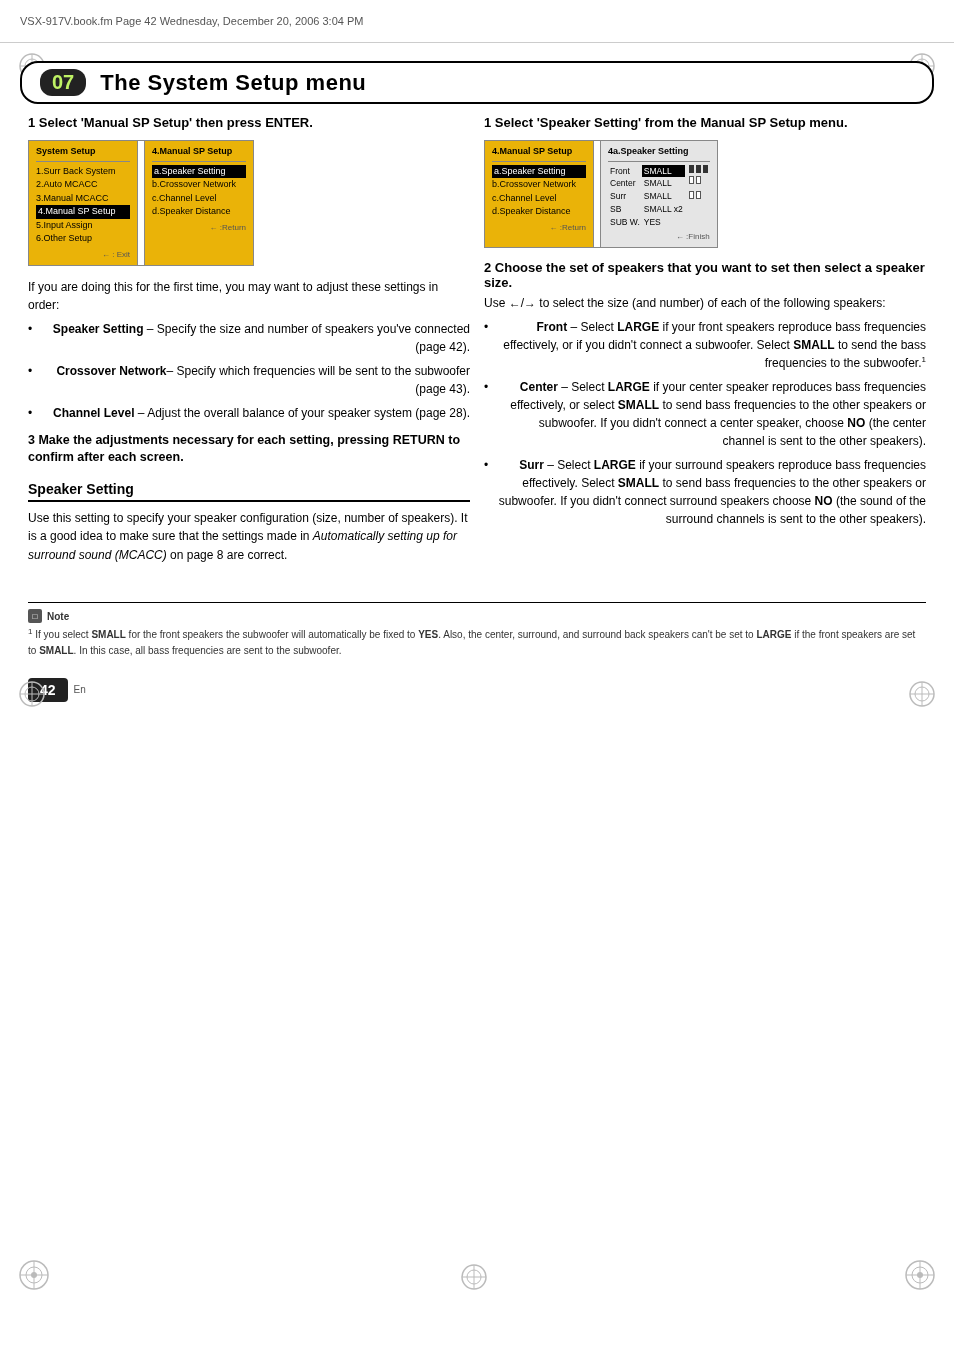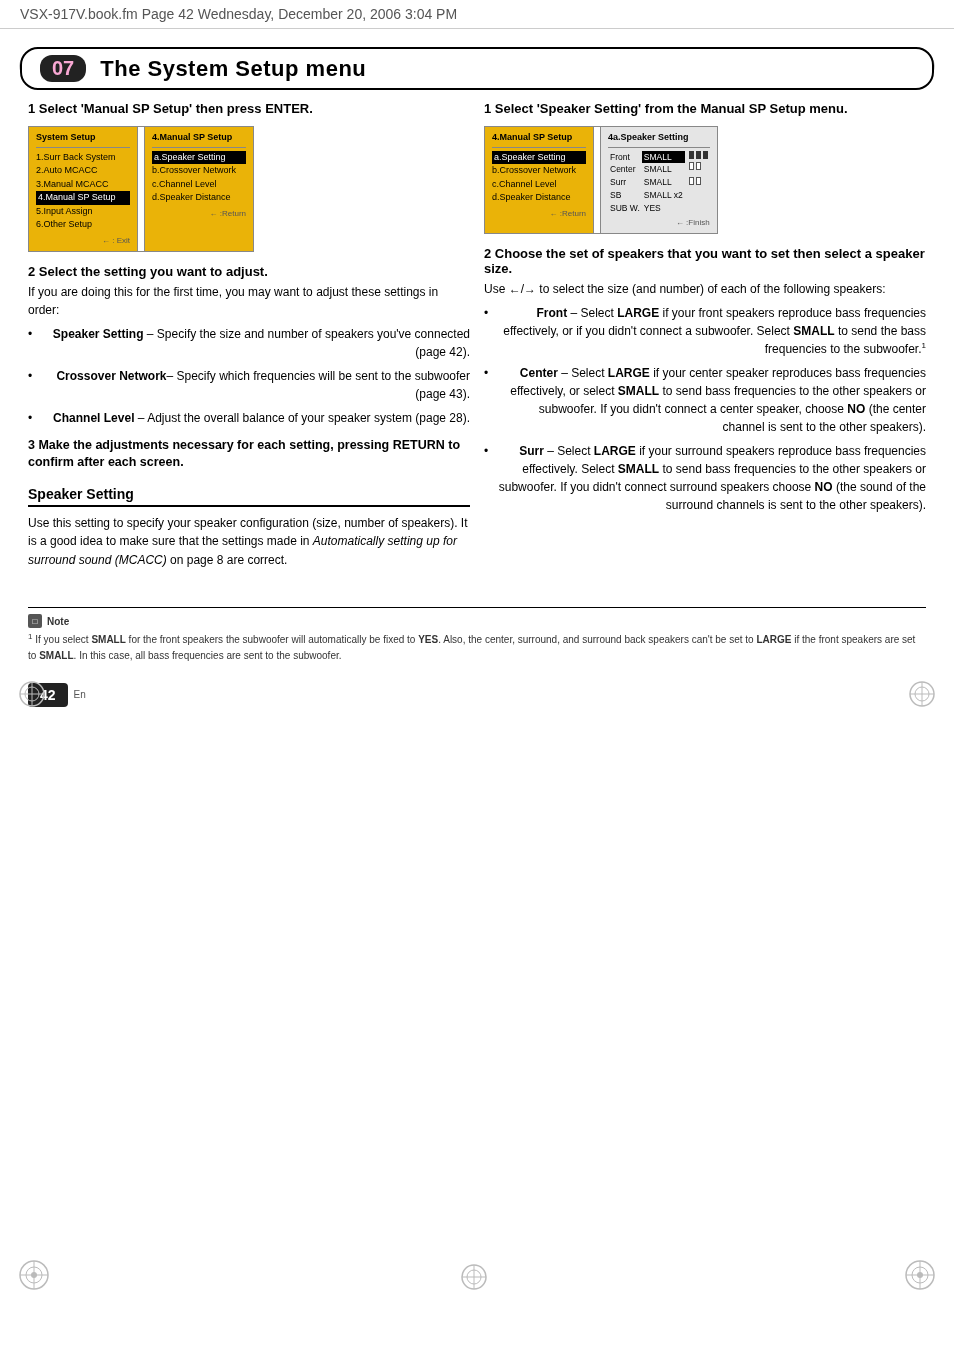--- a/index.html
+++ b/index.html
@@ -10,42 +10,42 @@
       font-family: Arial, Helvetica, sans-serif;
       font-size: 13px;
       color: #000;
       position: relative;
     }
 
     
     .page-header {
       position: relative;
       border-bottom: 1px solid #ccc;
-      padding: 6px 20px;
-      font-size: 14px;
+      padding: 15px 20px;
+      font-size: 11px;
       color: #555;
       display: flex;
       align-items: center;
       justify-content: space-between;
     }
 
     
     .chapter-header {
       display: flex;
       align-items: center;
       margin: 18px 20px 10px 20px;
       border: 2px solid #000;
       border-radius: 18px;
       padding: 6px 18px;
       background: #fff;
       position: relative;
     }
     .chapter-number {
       background: #222;
-      color: #f9a8d4;
+      color: #bef264;
       font-size: 20px;
       font-weight: bold;
       border-radius: 12px;
       padding: 2px 12px;
       margin-right: 14px;
     }
     .chapter-title {
       font-size: 22px;
       font-weight: bold;
       letter-spacing: 0.5px;
@@ -328,21 +328,20 @@
       <div class="screen-box">
         <div class="screen-title">4.Manual SP Setup</div>
         <div class="screen-item selected">a.Speaker Setting</div>
         <div class="screen-item">b.Crossover Network</div>
         <div class="screen-item">c.Channel Level</div>
         <div class="screen-item">d.Speaker Distance</div>
         <div class="screen-footer">← :Return</div>
       </div>
     </div>
 
-    <div class="step2-heading">2   Select the setting you want to adjust.</div>
     <div class="step2-subtext">If you are doing this for the first time, you may want to adjust these settings in order:</div>
 
     <ul class="bullet-list">
       <li>
         <strong>Speaker Setting</strong><span> – Specify the size and number of speakers you've connected (page 42).</span>
       </li>
       <li>
         <strong>Crossover Network</strong><span>– Specify which frequencies will be sent to the subwoofer (page 43).</span>
       </li>
       <li>

